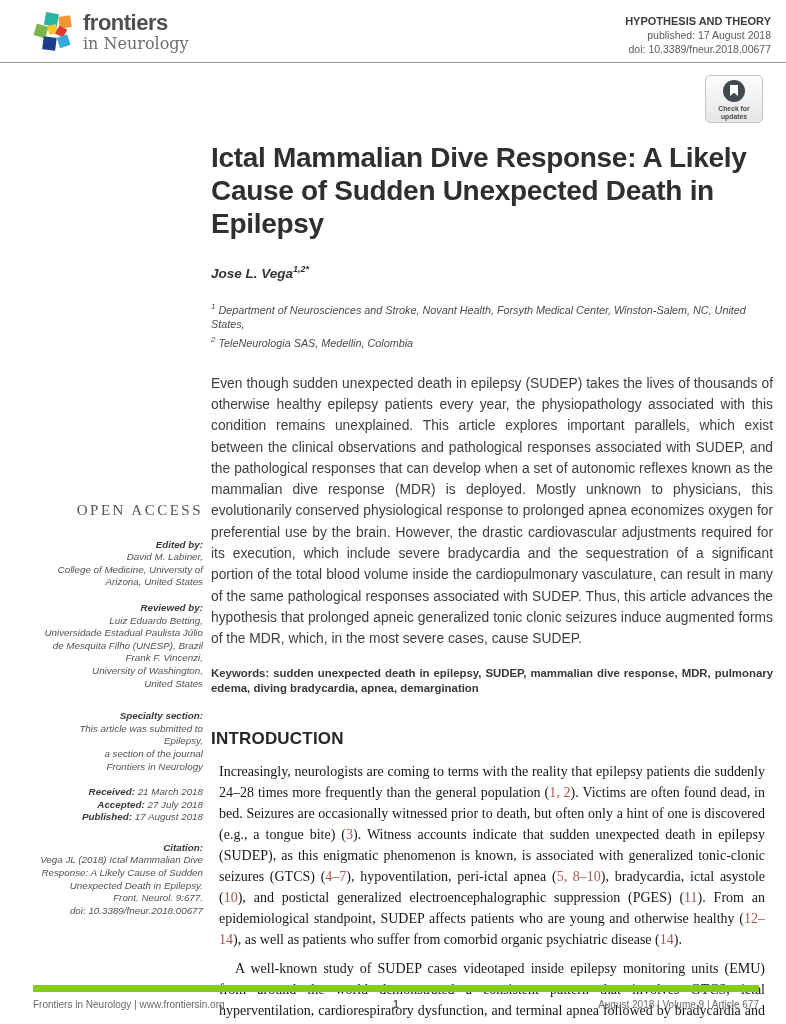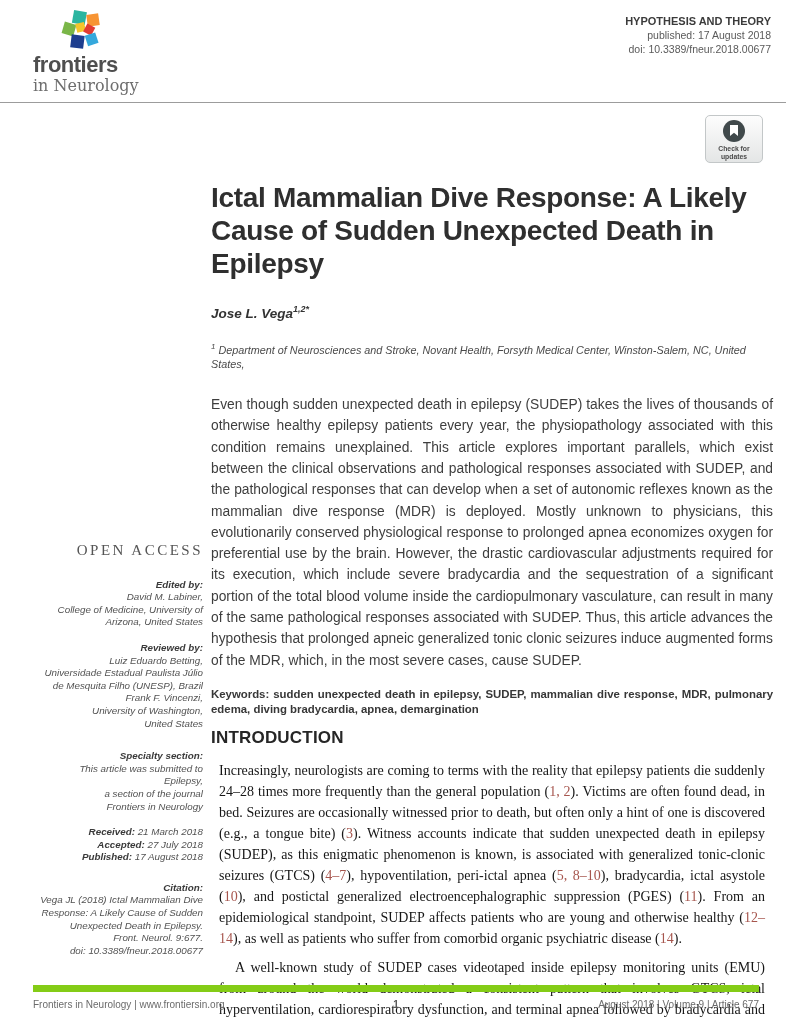--- a/index.html
+++ b/index.html
@@ -8,21 +8,21 @@
   .page {
     position: relative; width: 786px; height: 1024px; margin: 0 auto;
     background: #ffffff; overflow: hidden;
     font-family: "Liberation Sans", sans-serif; color: #333;
   }
   
   .header {
     display: flex; justify-content: space-between; align-items: flex-start;
     padding: 10px 15px 6px 33px; border-bottom: 1px solid #9c9c9c;
   }
-  .logo-group { display: flex; align-items: center; flex-direction: column; }
+  .logo-group { display: flex; align-items: flex-end; }
   .logo-mark { width: 44px; height: 42px; margin-right: 6px; }
   .wordmark-bold {
     font-size: 22px; font-weight: bold; color: #4f4f4f;
     letter-spacing: -0.5px; line-height: 22px; margin-top: 2px;
   }
   .wordmark-sub {
     font-family: "DejaVu Serif", serif; font-size: 16px; color: #6e6e6e;
     line-height: 20px;
   }
   .header-meta { text-align: right; padding-top: 4px; }
@@ -68,21 +68,21 @@
   .author-line { font-size: 13.5px; font-weight: bold; font-style: italic; color: #333; margin-bottom: 18px; }
   .author-line sup { font-size: 9px; font-weight: bold; }
   .affils { font-size: 10.8px; font-style: italic; color: #4a4a4a; line-height: 15px; margin-bottom: 22px; }
   .affils sup { font-size: 8px; }
   .abstract {
     font-size: 13.8px; line-height: 21.3px; color: #3e3e3e;
     text-align: justify; margin-bottom: 16px;
   }
   .keywords {
     font-size: 11.4px; font-weight: bold; color: #373737; line-height: 15.5px;
-    text-align: justify; margin-bottom: 10px;
+    text-align: justify; margin-bottom: 32px;
   }
   .section-heading {
     font-size: 17px; font-weight: bold; color: #262626;
     letter-spacing: 0.2px; margin: 0 0 12px 0;
   }
   .body-para {
     font-family: "Liberation Serif", serif; font-size: 14px; line-height: 21px;
     color: #161616; text-align: justify; margin: 8px;
   }
   .body-para + .body-para { text-indent: 16px; }
@@ -173,20 +173,21 @@
 
     <main class="main">
       <h1 class="title">Ictal Mammalian Dive Response: A Likely Cause of Sudden Unexpected Death in Epilepsy</h1>
 
       <div class="author-line">
         <span>Jose L. Vega</span><sup>1,2*</sup>
       </div>
 
       <div class="affils">
         <div><sup>1</sup><span> Department of Neurosciences and Stroke, Novant Health, Forsyth Medical Center, Winston-Salem, NC, United States,</span></div>
+        <div><sup>2</sup><span> TeleNeurologia SAS, Medellin, Colombia</span></div>
       </div>
 
       <p class="abstract">Even though sudden unexpected death in epilepsy (SUDEP) takes the lives of thousands of otherwise healthy epilepsy patients every year, the physiopathology associated with this condition remains unexplained. This article explores important parallels, which exist between the clinical observations and pathological responses associated with SUDEP, and the pathological responses that can develop when a set of autonomic reflexes known as the mammalian dive response (MDR) is deployed. Mostly unknown to physicians, this evolutionarily conserved physiological response to prolonged apnea economizes oxygen for preferential use by the brain. However, the drastic cardiovascular adjustments required for its execution, which include severe bradycardia and the sequestration of a significant portion of the total blood volume inside the cardiopulmonary vasculature, can result in many of the same pathological responses associated with SUDEP. Thus, this article advances the hypothesis that prolonged apneic generalized tonic clonic seizures induce augmented forms of the MDR, which, in the most severe cases, cause SUDEP.</p>
 
       <p class="keywords">Keywords: sudden unexpected death in epilepsy, SUDEP, mammalian dive response, MDR, pulmonary edema, diving bradycardia, apnea, demargination</p>
 
       <h2 class="section-heading">INTRODUCTION</h2>
 
       <p class="body-para">Increasingly, neurologists are coming to terms with the reality that epilepsy patients die suddenly 24–28 times more frequently than the general population (<span class="cite">1, 2</span>). Victims are often found dead, in bed. Seizures are occasionally witnessed prior to death, but often only a hint of one is discovered (e.g., a tongue bite) (<span class="cite">3</span>). Witness accounts indicate that sudden unexpected death in epilepsy (SUDEP), as this enigmatic phenomenon is known, is associated with generalized tonic-clonic seizures (GTCS) (<span class="cite">4–7</span>), hypoventilation, peri-ictal apnea (<span class="cite">5, 8–10</span>), bradycardia, ictal asystole (<span class="cite">10</span>), and postictal generalized electroencephalographic suppression (PGES) (<span class="cite">11</span>). From an epidemiological standpoint, SUDEP affects patients who are young and otherwise healthy (<span class="cite">12–14</span>), as well as patients who suffer from comorbid organic psychiatric disease (<span class="cite">14</span>).</p>
       <p class="body-para">A well-known study of SUDEP cases videotaped inside epilepsy monitoring units (EMU) from around the world demonstrated a consistent pattern that involves GTCS, ictal hyperventilation, cardiorespiratory dysfunction, and terminal apnea followed by bradycardia and asystole (<span class="cite">10</span>). Autopsy reports have shown pulmonary edema so consistently, (<span class="cite">15–19</span>) that it is considered a pathological hallmark of this condition (<span class="cite">5, 10</span>). Pulmonary hemorrhages, cerebral edema and/or cerebral petechial hemorrhages are also found at autopsy, although less frequently (<span class="cite">15, 17–19</span>). Heart and lung weights are generally increased, in association with a normal cardiac structure (<span class="cite">12, 15, 18</span>), suggesting that SUDEP results from an acute process unrelated to chronic cardiac disease.</p>

